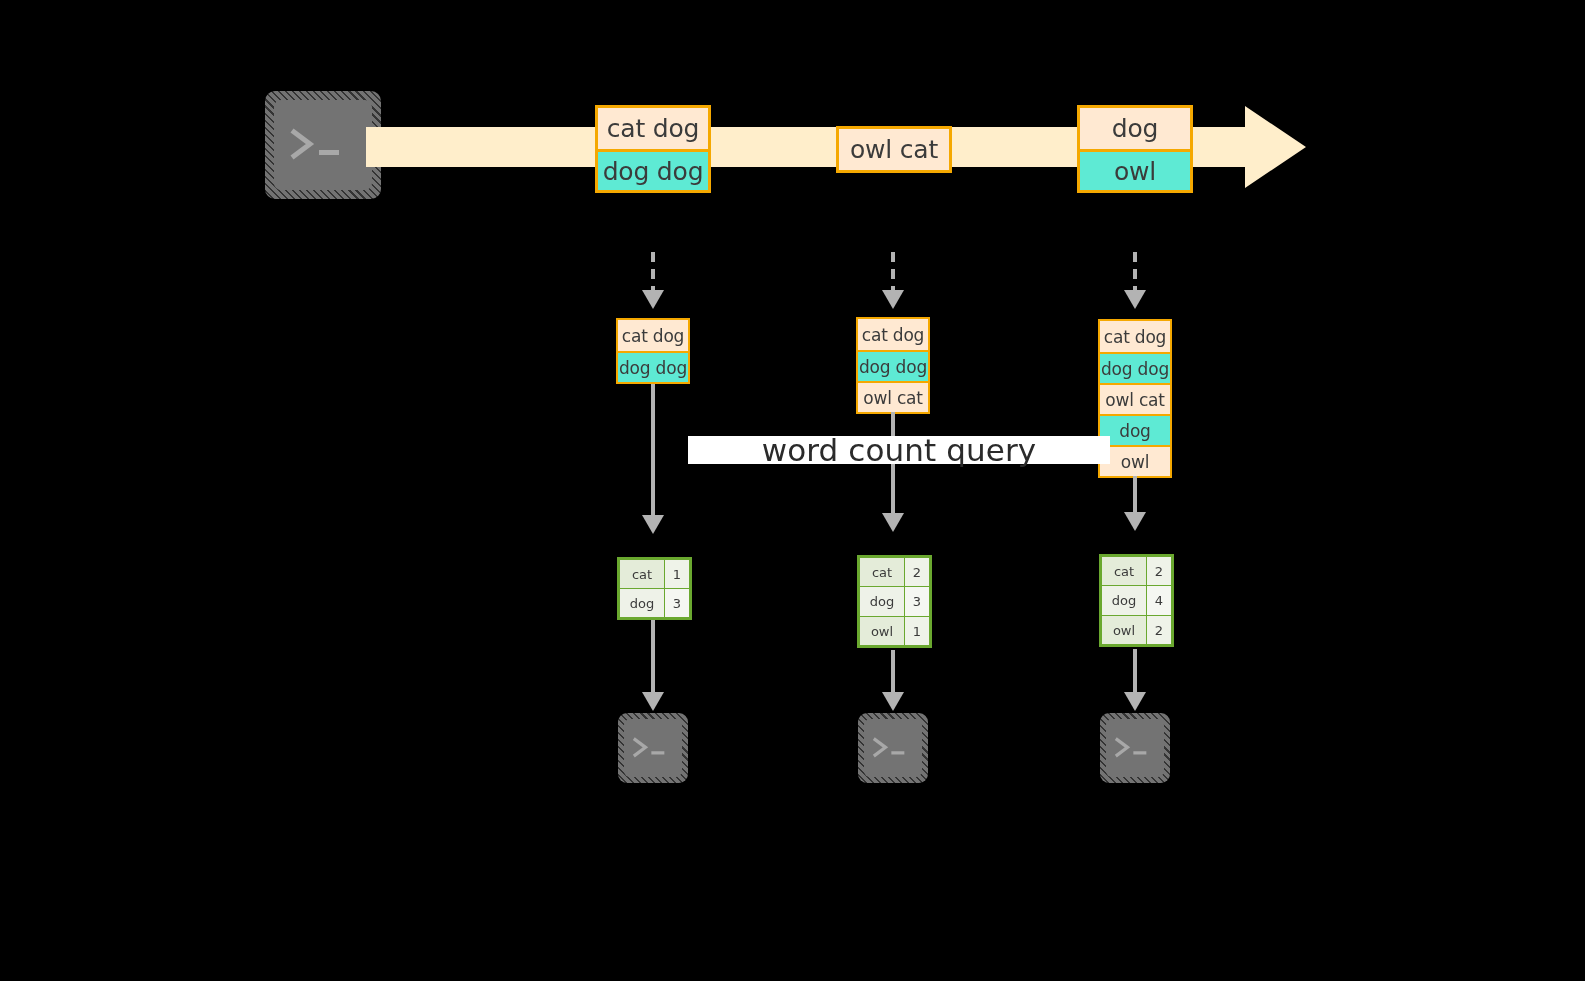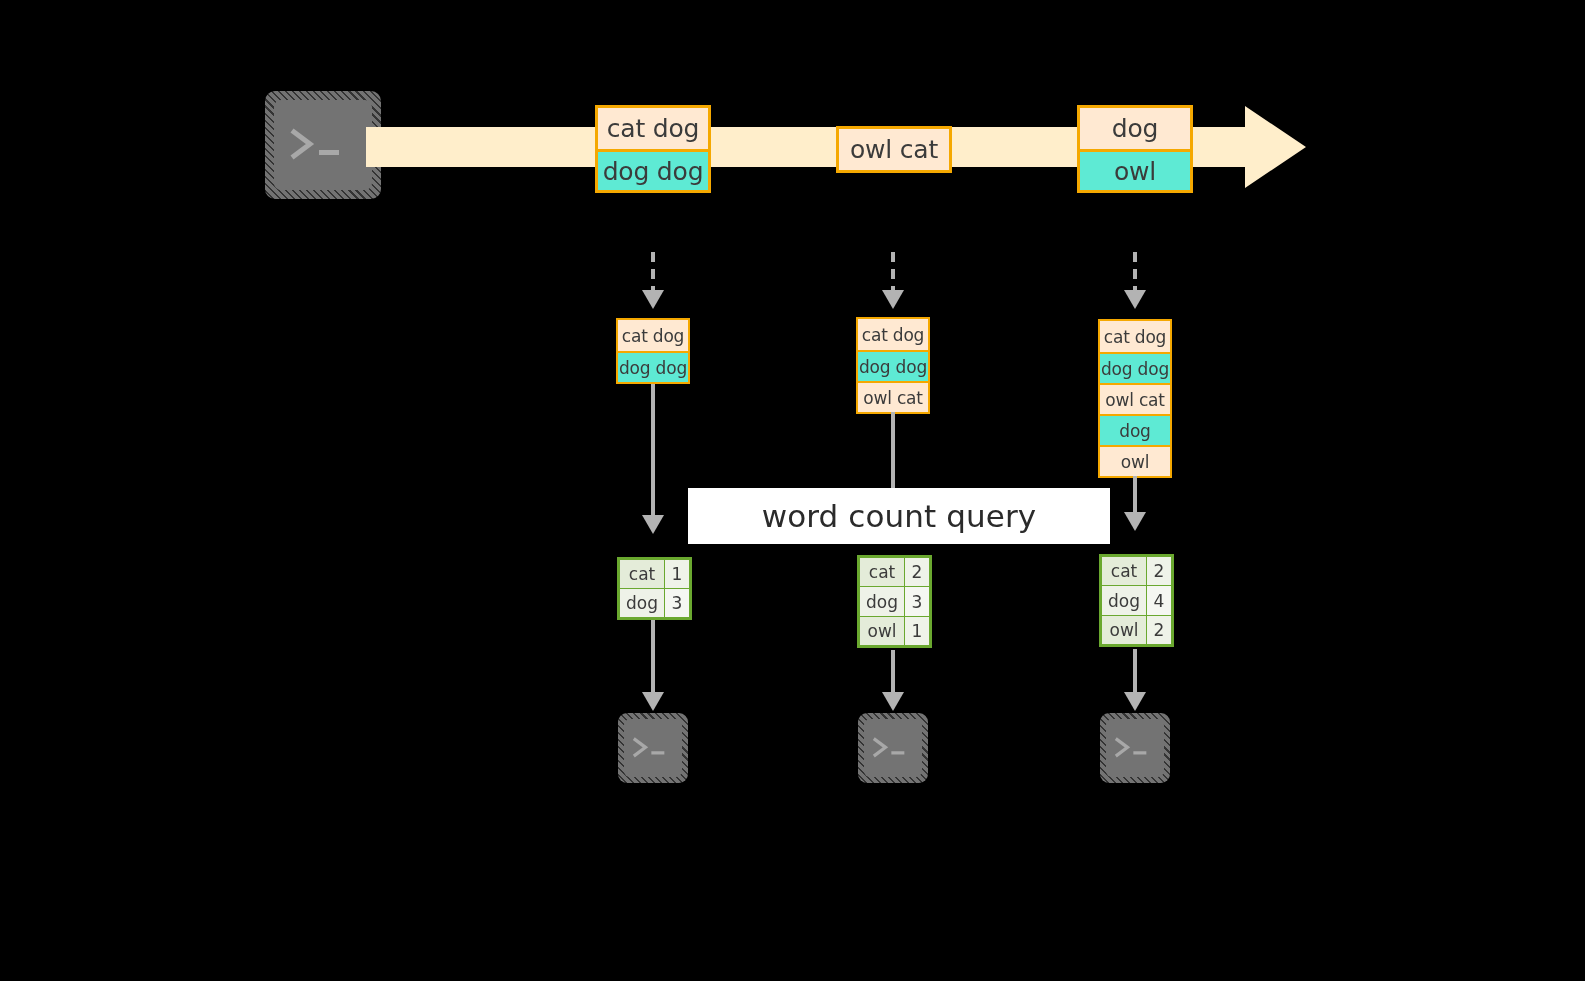--- a/index.html
+++ b/index.html
@@ -127,21 +127,21 @@
     box-sizing: border-box;
     border: 3px solid #6aa82f;
     display: table;
     border-collapse: collapse;
     background: #e7eedd;
   }
   .restable .row { display: table-row; }
   .restable .k, .restable .v {
     display: table-cell;
     box-sizing: border-box;
-    font-size: 17px;
+    font-size: 13px;
     color: #3b3b3b;
     height: 30px;
     vertical-align: middle;
     text-align: center;
     border: 1.5px solid #6aa82f;
   }
   .restable .k { width: 46px; background: #e4ecd9; }
   .restable .v { width: 26px; background: #eff3e9; }
   .restable .row.alt .k { background: #eef2e8; }
   .restable .row.alt .v { background: #f5f7f2; }
@@ -302,17 +302,17 @@
 
   <div class="term small" style="left:1100px; top:713px; width:70px; height:70px;">
     <div class="term-inner">
       <svg class="term-glyph" width="42" height="26" viewBox="0 0 64 40">
         <path d="M6 7 L22 19 L6 31" fill="none" stroke="#a8a8a8" stroke-width="5" stroke-linecap="square" stroke-linejoin="miter"></path>
         <rect x="31" y="25" width="20" height="5" fill="#a8a8a8"></rect>
       </svg>
     </div>
   </div>
 
-  <div class="band" style="left:688px; top:488px; width:422px; height:56px;">
+  <div class="band" style="left:688px; top:436px; width:422px; height:28px;">
     <span>word count query</span>
   </div>
 
 </div>
 
 </body></html>

